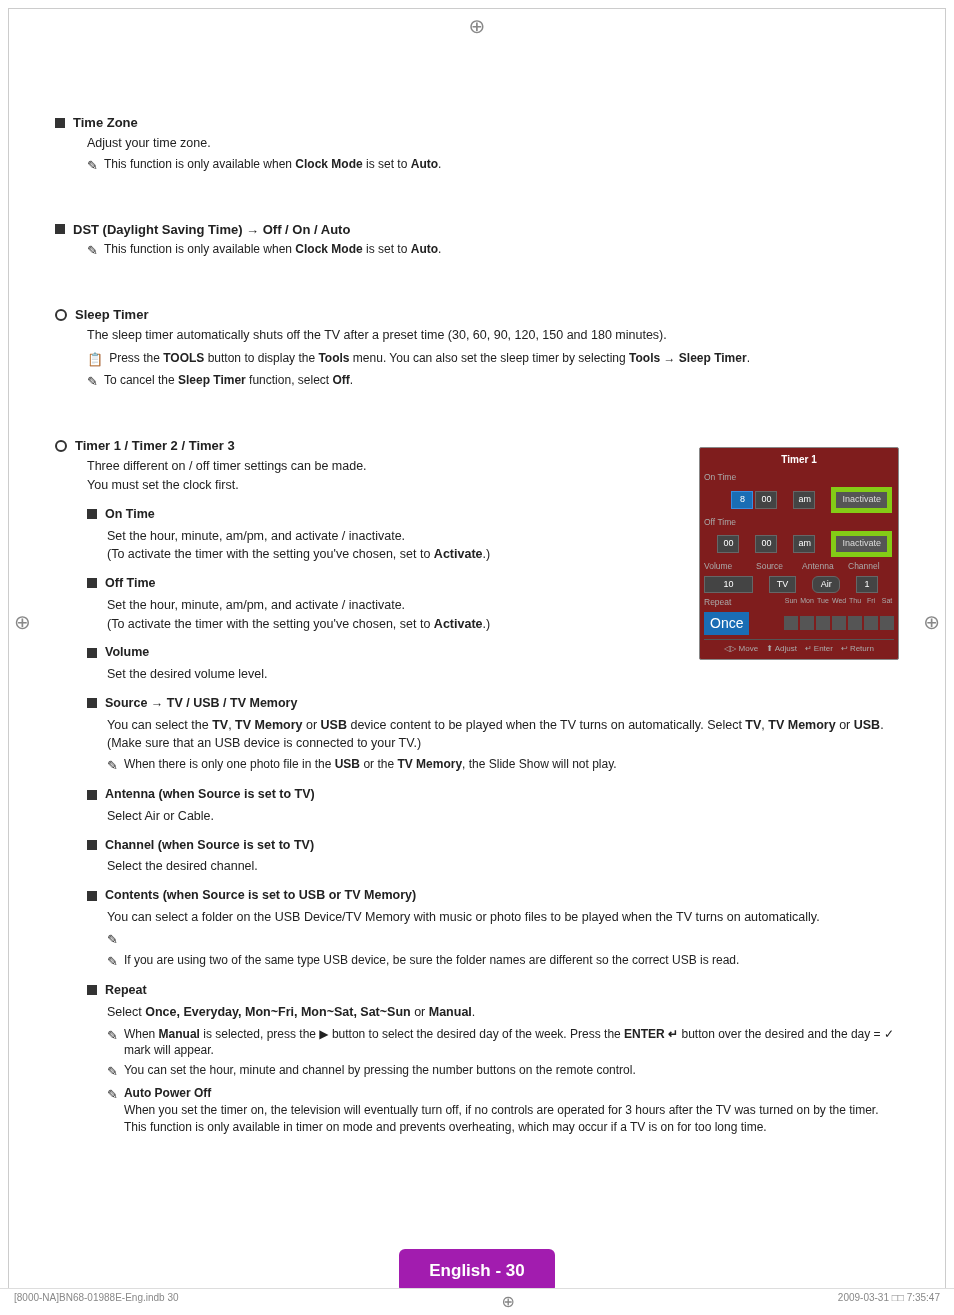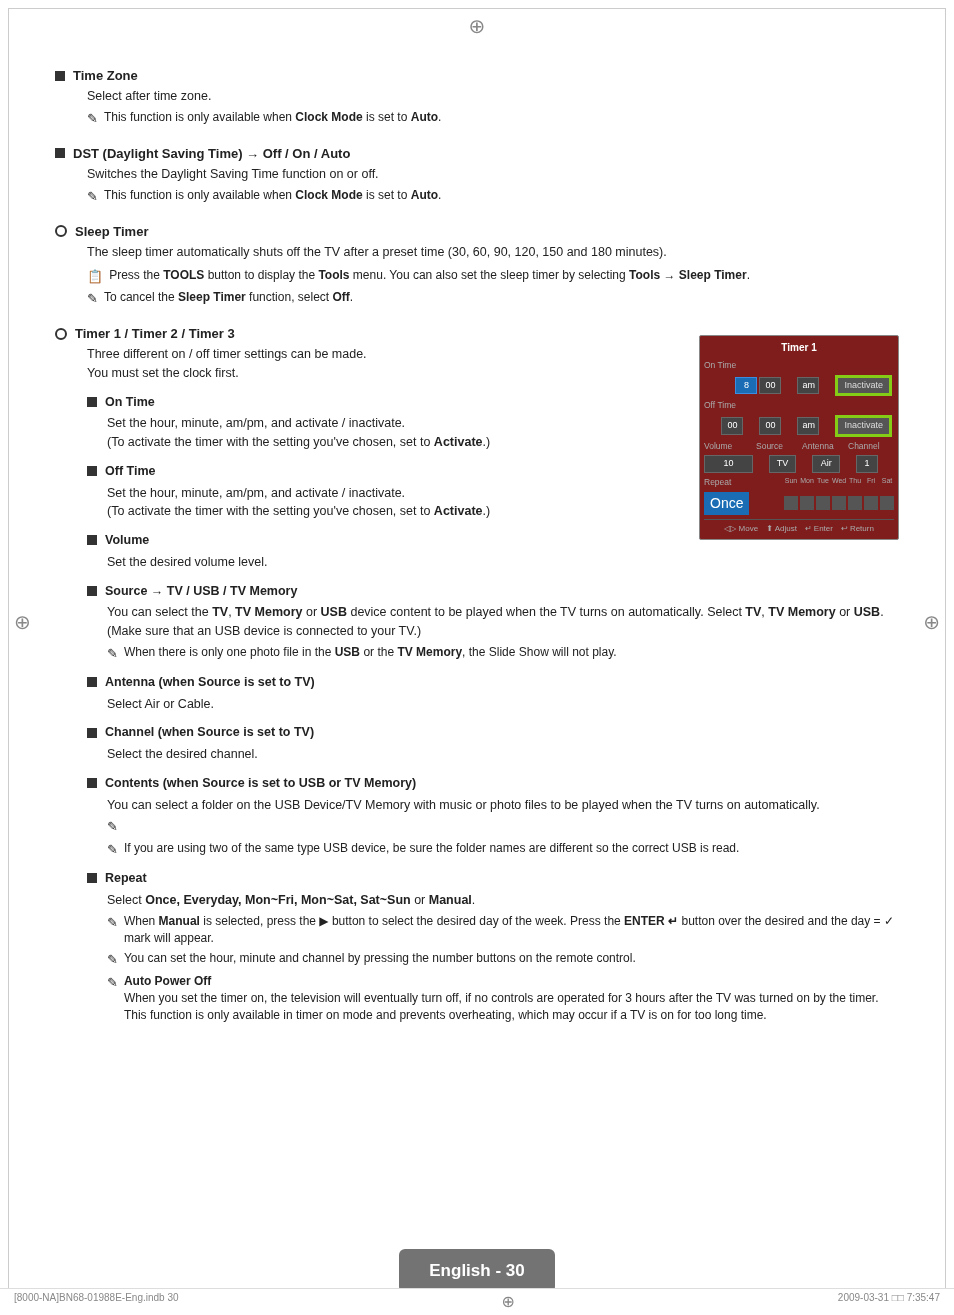--- a/index.html
+++ b/index.html
@@ -51,20 +51,21 @@
       border-radius: 50%;
       margin-right: 8px;
       vertical-align: middle;
       flex-shrink: 0;
     }
 
     .item-header {
       display: flex;
       align-items: center;
       margin-bottom: 4px;
+      margin-top: 47px;
     }
 
     .item-body {
       padding-left: 32px;
       font-size: 12.5px;
       line-height: 1.5;
     }
 
     .note-line {
       display: flex;
@@ -150,21 +151,21 @@
       padding: 1px 4px;
       margin-right: 2px;
       font-size: 9px;
       color: #fff;
       min-width: 22px;
       text-align: center;
     }
 
     .timer-cell-inactive {
       background: #555;
-      border: 3px solid #84cc16;
+      border: 5px solid #84cc16;
       padding: 1px 6px;
       margin-right: 2px;
       font-size: 9px;
       color: #ddd;
     }
 
     .timer-nav {
       display: flex;
       justify-content: center;
       gap: 8px;
@@ -211,21 +212,21 @@
     }
 
     .days-header span {
       width: 14px;
       text-align: center;
     }
 
     .bold { font-weight: bold; }
 
     .english-badge {
-      background: #737373;
+      background: #a21caf;
       color: #fff;
       padding: 12px 30px;
       font-size: 17px;
       font-weight: bold;
       display: inline-block;
       border-radius: 6px;
     }
 
     .bottom-container {
       position: absolute;
@@ -276,35 +277,34 @@
 <div class="side-marks-right">⊕</div>
 
 <div class="content">
 
   <div class="section">
     <div class="item-header">
       <span class="bullet-square"></span>
       <span class="section-title bold">Time Zone</span>
     </div>
     <div class="item-body">
-      <div>Select after time zone.</div>
+      <div>Adjust your time zone.</div>
       <div class="note-line">
         <span class="note-icon">✎</span>
         <span>This function is only available when <span class="bold">Clock Mode</span> is set to <span class="bold">Auto</span>.</span>
       </div>
     </div>
   </div>
 
   <div class="section">
     <div class="item-header">
       <span class="bullet-square"></span>
       <span class="section-title"><span class="bold">DST (Daylight Saving Time) → Off / On / Auto</span></span>
     </div>
     <div class="item-body">
-      <div>Switches the Daylight Saving Time function on or off.</div>
       <div class="note-line">
         <span class="note-icon">✎</span>
         <span>This function is only available when <span class="bold">Clock Mode</span> is set to <span class="bold">Auto</span>.</span>
       </div>
     </div>
   </div>
 
   <div class="section">
     <div class="item-header">
       <span class="bullet-circle"></span>
@@ -360,21 +360,21 @@
           <span style="width:12px;"></span>
           <span class="timer-label">Source</span>
           <span style="width:6px;"></span>
           <span class="timer-label">Antenna</span>
           <span style="width:6px;"></span>
           <span class="timer-label">Channel</span>
         </div>
         <div class="timer-row">
           <span class="timer-cell" style="width:54px;">10</span>
           <span class="timer-cell" style="width:30px;">TV</span>
-          <span class="timer-cell" style="width:30px;">Air</span>
+          <span class="timer-cell" style="width:30px;border-radius:6px;">Air</span>
           <span class="timer-cell" style="width:20px;">1</span>
         </div>
 
         <div class="timer-row">
           <span class="timer-label">Repeat</span>
           <span style="flex:1;"></span>
           <div class="days-header" style="margin-left:0;">
             <span>Sun</span>
             <span>Mon</span>
             <span>Tue</span>

